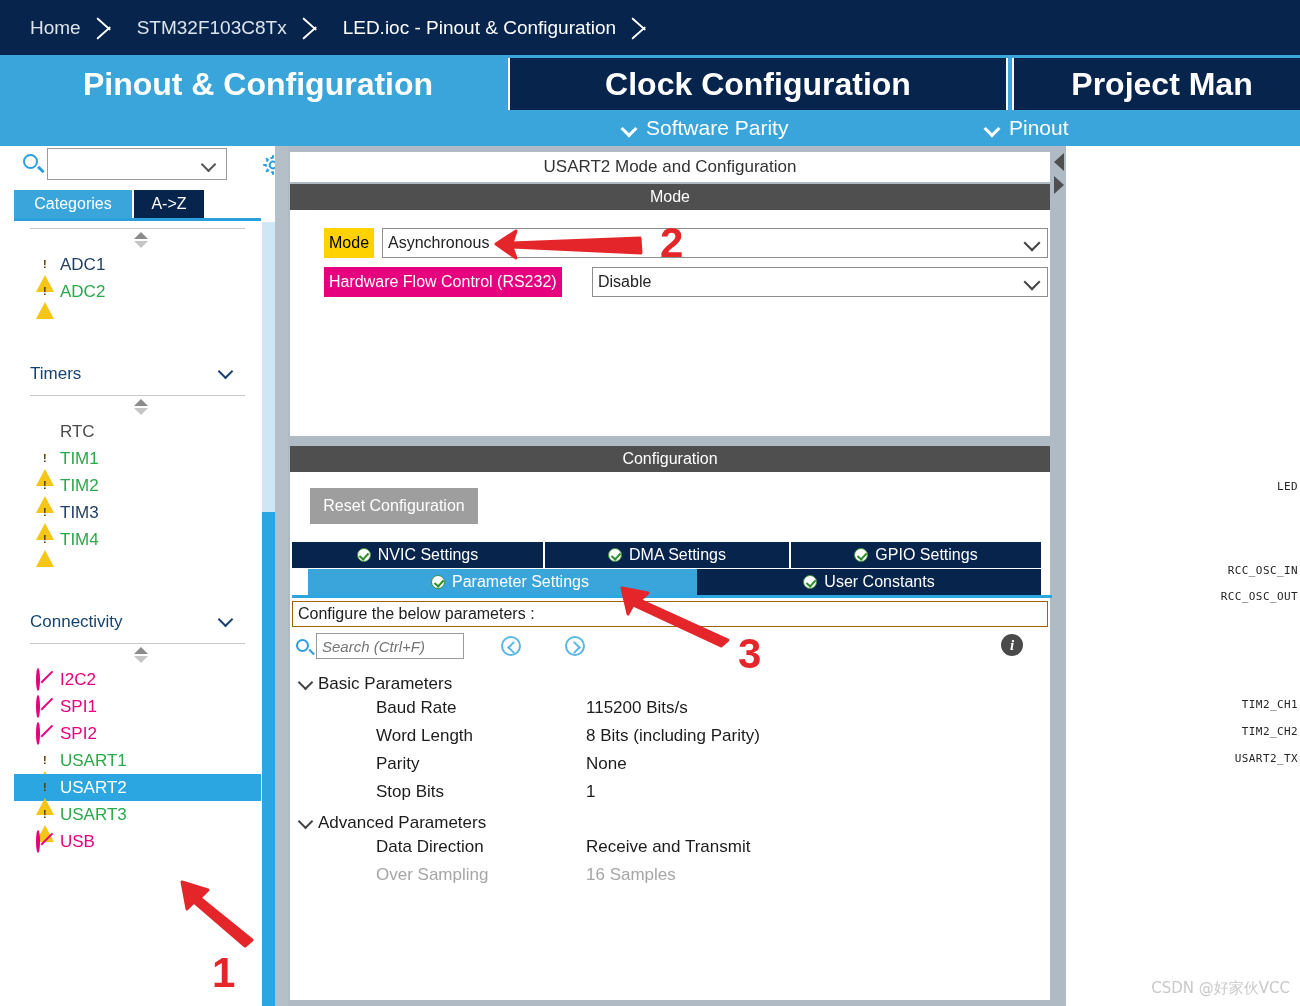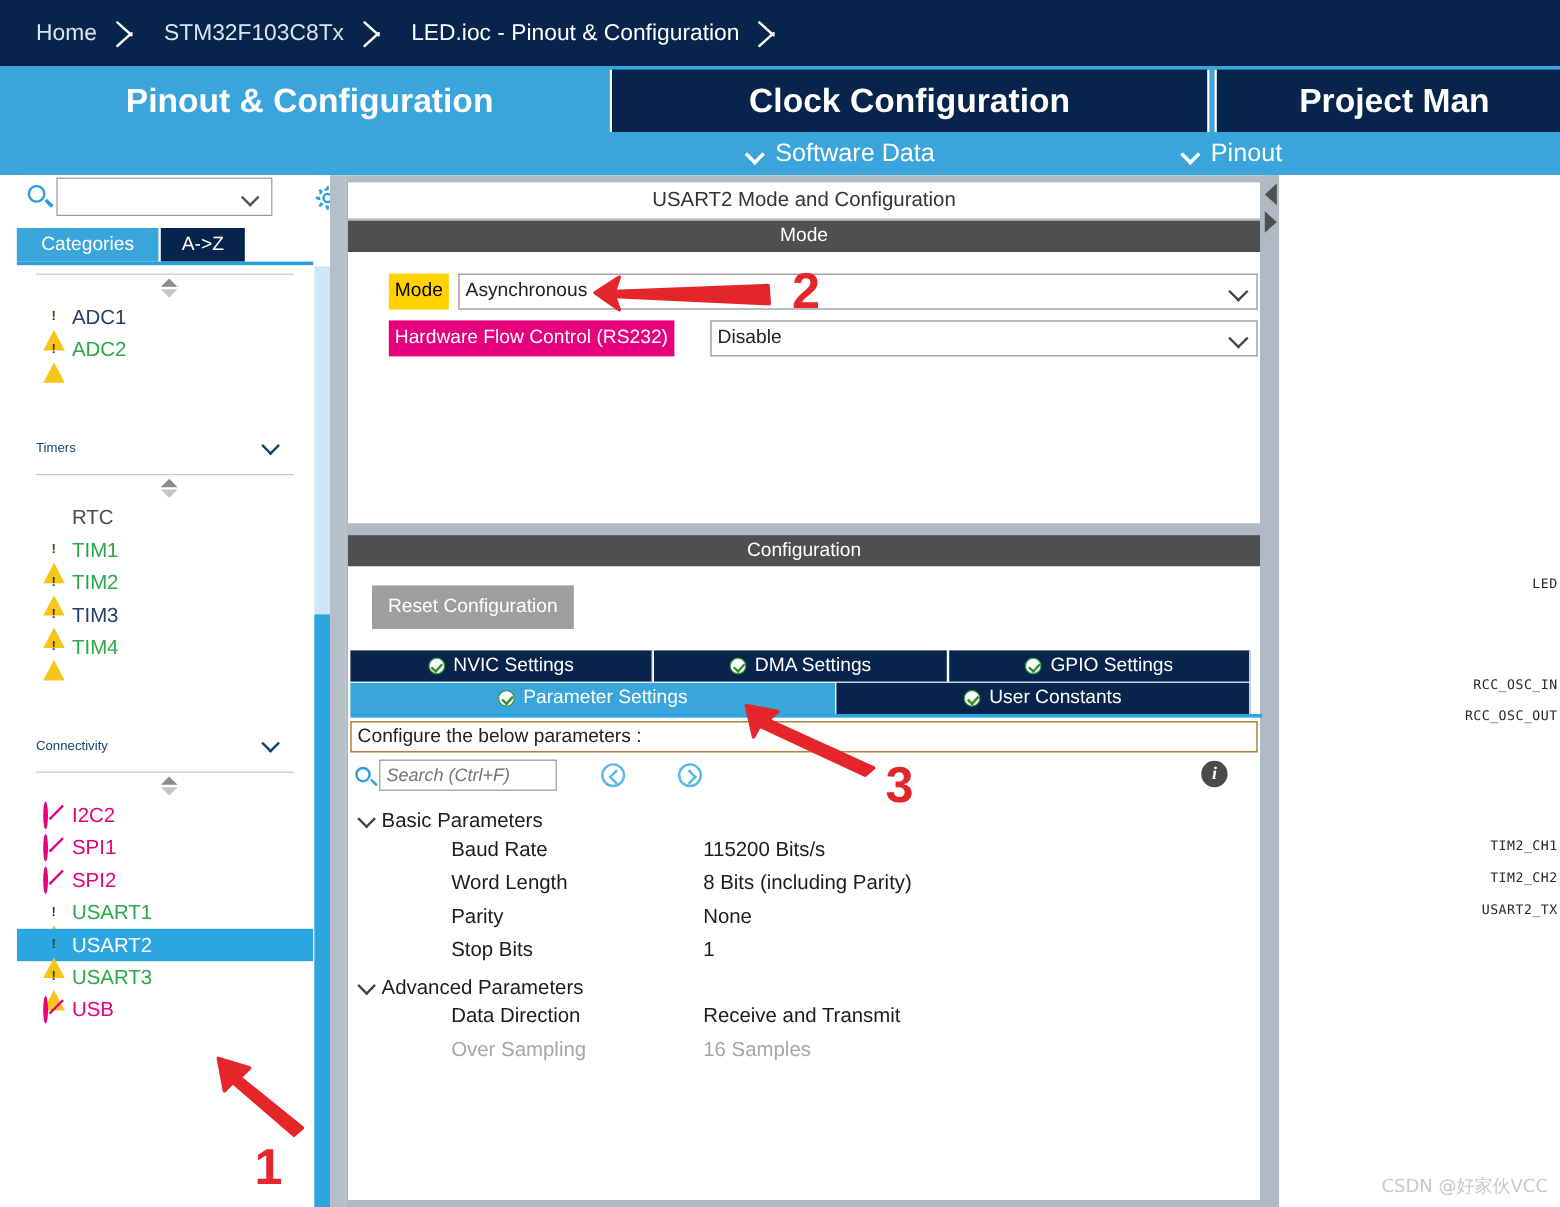--- a/index.html
+++ b/index.html
@@ -34,21 +34,21 @@
   .bc-sep::after  { bottom: 10px; transform: rotate(-42deg); transform-origin: left center; }
 
   
   .tabbar {
     position: absolute; left: 0; top: 55px; width: 1300px; height: 55px;
     background: #39A5DB;
   }
   .mtab {
     position: absolute; top: 3px; height: 52px;
     display: flex; align-items: center; justify-content: center;
-    font-size: 28px; color: #ffffff; font-weight: bold; white-space: nowrap;
+    font-size: 32px; color: #ffffff; font-weight: bold; white-space: nowrap;
   }
   .mtab.sel { background: #39A5DB; }
   .mtab.unsel { background: #07244D; border-left: 2px solid #ffffff; border-right: 2px solid #ffffff; }
 
   
   .subbar {
     position: absolute; left: 0; top: 110px; width: 1300px; height: 36px;
     background: #39A5DB;
   }
   .submenu {
@@ -124,21 +124,21 @@
     border-left: 7px solid transparent; border-right: 7px solid transparent; border-bottom: 7px solid #8b8b8b;
   }
   .spin::after {
     content:""; position: absolute; left: 120px; top: 12px;
     border-left: 7px solid transparent; border-right: 7px solid transparent; border-top: 7px solid #c5c5c5;
   }
   .grp {
     position: relative; margin: 0 16px; height: 30px;
     display: flex; align-items: center;
   }
-  .grp .gl { font-size: 11px; color: #16436E; }
+  .grp .gl { font-size: 17px; color: #16436E; }
   .grp .gc { position: absolute; right: 10px; top: 7px; width: 15px; height: 15px; }
   .grp .gc::before {
     content:""; position:absolute; left:0; top:0; width: 9px; height: 9px;
     border-right: 2px solid #16436E; border-bottom: 2px solid #16436E; transform: rotate(45deg);
   }
   .peri {
     height: 27px; display: flex; align-items: center; padding-left: 46px; position: relative;
     font-size: 17px;
   }
   .peri.selected { background: #2CA6E0; }
@@ -326,21 +326,21 @@
 
   <div class="tabbar">
     <div class="mtab sel" style="left:16px;  width:484px;">Pinout &amp; Configuration</div>
     <div class="mtab unsel" style="left:508px; width:500px;">Clock Configuration</div>
     <div class="mtab unsel" style="left:1012px;width:300px;">Project Man</div>
   </div>
 
   <div class="subbar">
     <div class="submenu" style="left:622px;">
       <span class="chev-d"></span>
-      <span>Software Data</span>
+      <span>Software Parity</span>
     </div>
     <div class="submenu" style="left:985px;">
       <span class="chev-d"></span>
       <span>Pinout</span>
     </div>
   </div>
 
   <div class="body-area">
 
     <div class="leftpanel">
@@ -487,21 +487,21 @@
       </div>
       <div class="cfgtab unsel" style="left:257px; top:396px; width:245px;">
         <span class="tick"></span>
         <span>DMA Settings</span>
       </div>
       <div class="cfgtab unsel" style="left:503px; top:396px; width:251px;">
         <span class="tick"></span>
         <span>GPIO Settings</span>
       </div>
 
-      <div class="cfgtab sel" style="left:4px;   top:423px; width:404px;">
+      <div class="cfgtab sel" style="left:20px;   top:423px; width:404px;">
         <span class="tick"></span>
         <span>Parameter Settings</span>
       </div>
       <div class="cfgtab unsel" style="left:409px; top:423px; width:345px;">
         <span class="tick"></span>
         <span>User Constants</span>
       </div>
       <div class="cfgtab-underline" style="left:4px; top:449px; width:760px;"></div>
 
       <div class="cfghdr" style="left:4px; top:455px; width:756px;">Configure the below parameters :</div>

